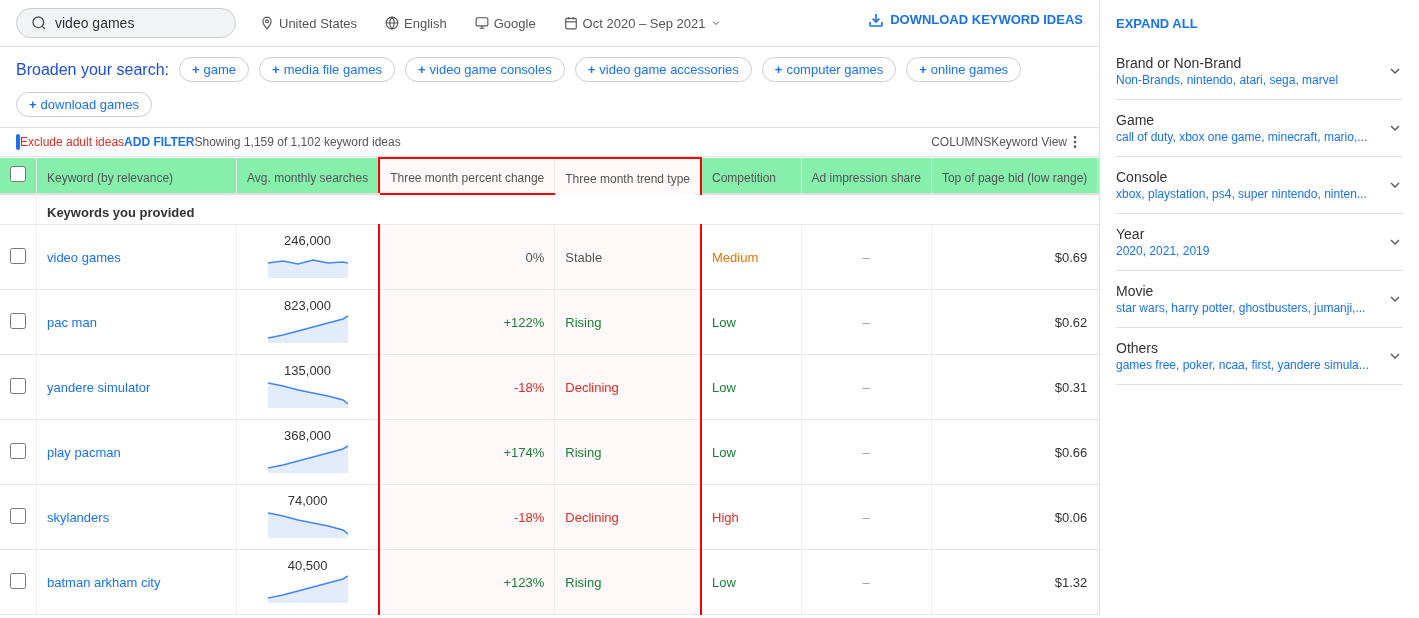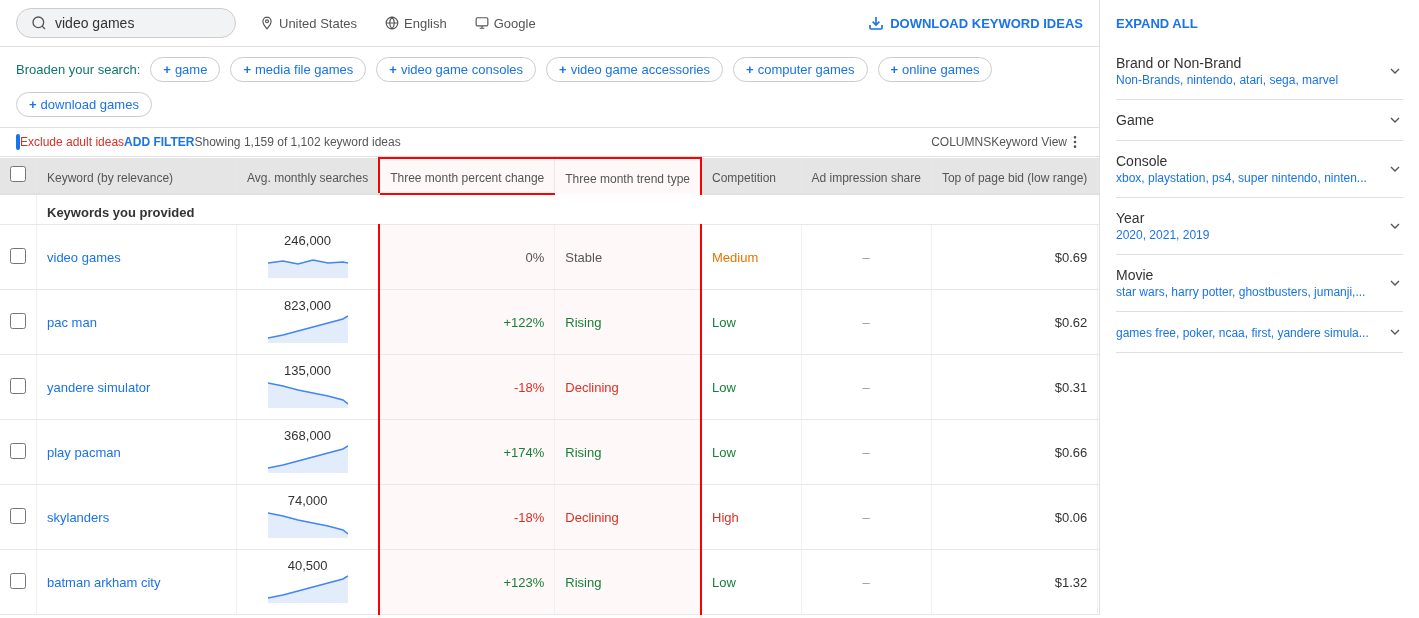--- a/index.html
+++ b/index.html
@@ -2,33 +2,33 @@
 <html><head>
   <meta charset="utf-8">
   <style>
     * { box-sizing: border-box; margin: 0; padding: 0; }
     body { font-family: Arial, sans-serif; font-size: 13px; color: #333; background: #fff; overflow-x: hidden; }
 
     
     .topbar { display: flex; align-items: center; padding: 8px 16px; border-bottom: 1px solid #e0e0e0; gap: 16px; }
     .search-box { display: flex; align-items: center; border: 1px solid #ccc; border-radius: 20px; padding: 6px 14px; width: 220px; gap: 8px; background: #f1f3f4; }
     .search-box input { border: none; background: transparent; outline: none; font-size: 14px; color: #333; width: 160px; }
-    .topbar-filters { display: flex; align-items: center; gap: 12px; flex: 1; }
+    .topbar-filters { display: flex; align-items: flex-start; gap: 12px; flex: 1; }
     .filter-item { display: flex; align-items: center; gap: 5px; color: #555; font-size: 13px; cursor: pointer; padding: 4px 8px; border-radius: 4px; }
     .download-btn { display: flex; align-items: center; gap: 6px; color: #1a73e8; font-weight: 700; font-size: 13px; text-transform: uppercase; cursor: pointer; margin-left: auto; white-space: nowrap; }
 
     
     .broaden-bar { display: flex; align-items: center; gap: 10px; padding: 10px 16px; flex-wrap: wrap; border-bottom: 1px solid #e0e0e0; }
-    .broaden-label { color: #0f766e; font-size: 13px; }
+    .broaden-label { color: #1d4ed8; font-size: 16px; }
     .tag-btn { display: flex; align-items: center; gap: 4px; border: 1px solid #ccc; border-radius: 20px; padding: 4px 12px; font-size: 13px; color: #1a73e8; cursor: pointer; background: #fff; }
 
     
     .toolbar-row { display: flex; align-items: center; padding: 6px 16px; border-bottom: 1px solid #e0e0e0; font-size: 12px; color: #555; gap: 0; }
     .main-table { width: 100%; border-collapse: collapse; font-size: 13px; }
-    .main-table th { background: #e5e5e5; padding: 8px 10px; text-align: left; border-bottom: 2px solid #e0e0e0; border-right: 1px solid #e8e8e8; font-size: 12px; color: #555; font-weight: 500; vertical-align: bottom; white-space: nowrap; position: relative; }
+    .main-table th { background: #86efac; padding: 8px 10px; text-align: left; border-bottom: 2px solid #e0e0e0; border-right: 1px solid #e8e8e8; font-size: 12px; color: #555; font-weight: 500; vertical-align: bottom; white-space: nowrap; position: relative; }
     .main-table td { padding: 8px 10px; border-bottom: 1px solid #e8e8e8; border-right: 1px solid #f0f0f0; vertical-align: middle; }
 
     .keyword-col { min-width: 200px; }
     .avg-col { min-width: 130px; text-align: center; }
     .pct-col { min-width: 90px; text-align: right; }
     .trend-col { min-width: 100px; }
     .competition-col { min-width: 100px; margin-left: 36px; }
     .ad-imp-col { min-width: 100px; text-align: center; }
     .top-page-col { min-width: 110px; text-align: right; }
 
@@ -109,20 +109,32 @@
             </svg>
           <span>English</span>
         </div>
         <div class="filter-item">
           <svg width="14" height="14" viewBox="0 0 24 24" fill="none" stroke="#555" stroke-width="2">
               <rect x="2" y="3" width="20" height="14" rx="2"></rect>
               <path d="M8 21h8M12 17v4"></path>
             </svg>
           <span>Google</span>
         </div>
+        <div class="filter-item">
+          <svg width="14" height="14" viewBox="0 0 24 24" fill="none" stroke="#555" stroke-width="2">
+              <rect x="3" y="4" width="18" height="18" rx="2"></rect>
+              <line x1="16" y1="2" x2="16" y2="6"></line>
+              <line x1="8" y1="2" x2="8" y2="6"></line>
+              <line x1="3" y1="10" x2="21" y2="10"></line>
+            </svg>
+          <span>Oct 2020 – Sep 2021</span>
+          <svg width="12" height="12" viewBox="0 0 24 24" fill="none" stroke="#555" stroke-width="2">
+              <polyline points="6 9 12 15 18 9"></polyline>
+            </svg>
+        </div>
         <div class="download-btn">
           <svg width="16" height="16" viewBox="0 0 24 24" fill="none" stroke="#1a73e8" stroke-width="2.5">
               <path d="M21 15v4a2 2 0 0 1-2 2H5a2 2 0 0 1-2-2v-4"></path>
               <polyline points="7 10 12 15 17 10"></polyline>
               <line x1="12" y1="15" x2="12" y2="3"></line>
             </svg>
           <span>DOWNLOAD KEYWORD IDEAS</span>
         </div>
       </div>
     </div>
@@ -415,20 +427,21 @@
       </div>
       <svg class="chevron" width="16" height="16" viewBox="0 0 24 24" fill="none" stroke="#555" stroke-width="2">
               <polyline points="6 9 12 15 18 9"></polyline>
             </svg>
     </div>
   </div>
         <div class="refine-section">
     <div class="refine-section-header">
       <div>
         <div class="refine-section-title">Game</div>
+        <div class="refine-section-sub">call of duty, xbox one game, minecraft, mario,...</div>
       </div>
       <svg class="chevron" width="16" height="16" viewBox="0 0 24 24" fill="none" stroke="#555" stroke-width="2">
               <polyline points="6 9 12 15 18 9"></polyline>
             </svg>
     </div>
   </div>
         <div class="refine-section">
     <div class="refine-section-header">
       <div>
         <div class="refine-section-title">Console</div>
@@ -457,20 +470,21 @@
         <div class="refine-section-sub">star wars, harry potter, ghostbusters, jumanji,...</div>
       </div>
       <svg class="chevron" width="16" height="16" viewBox="0 0 24 24" fill="none" stroke="#555" stroke-width="2">
               <polyline points="6 9 12 15 18 9"></polyline>
             </svg>
     </div>
   </div>
         <div class="refine-section">
     <div class="refine-section-header">
       <div>
+        <div class="refine-section-title">Others</div>
         <div class="refine-section-sub">games free, poker, ncaa, first, yandere simula...</div>
       </div>
       <svg class="chevron" width="16" height="16" viewBox="0 0 24 24" fill="none" stroke="#555" stroke-width="2">
               <polyline points="6 9 12 15 18 9"></polyline>
             </svg>
     </div>
   </div>
       </div>
   </div>
 </div>

